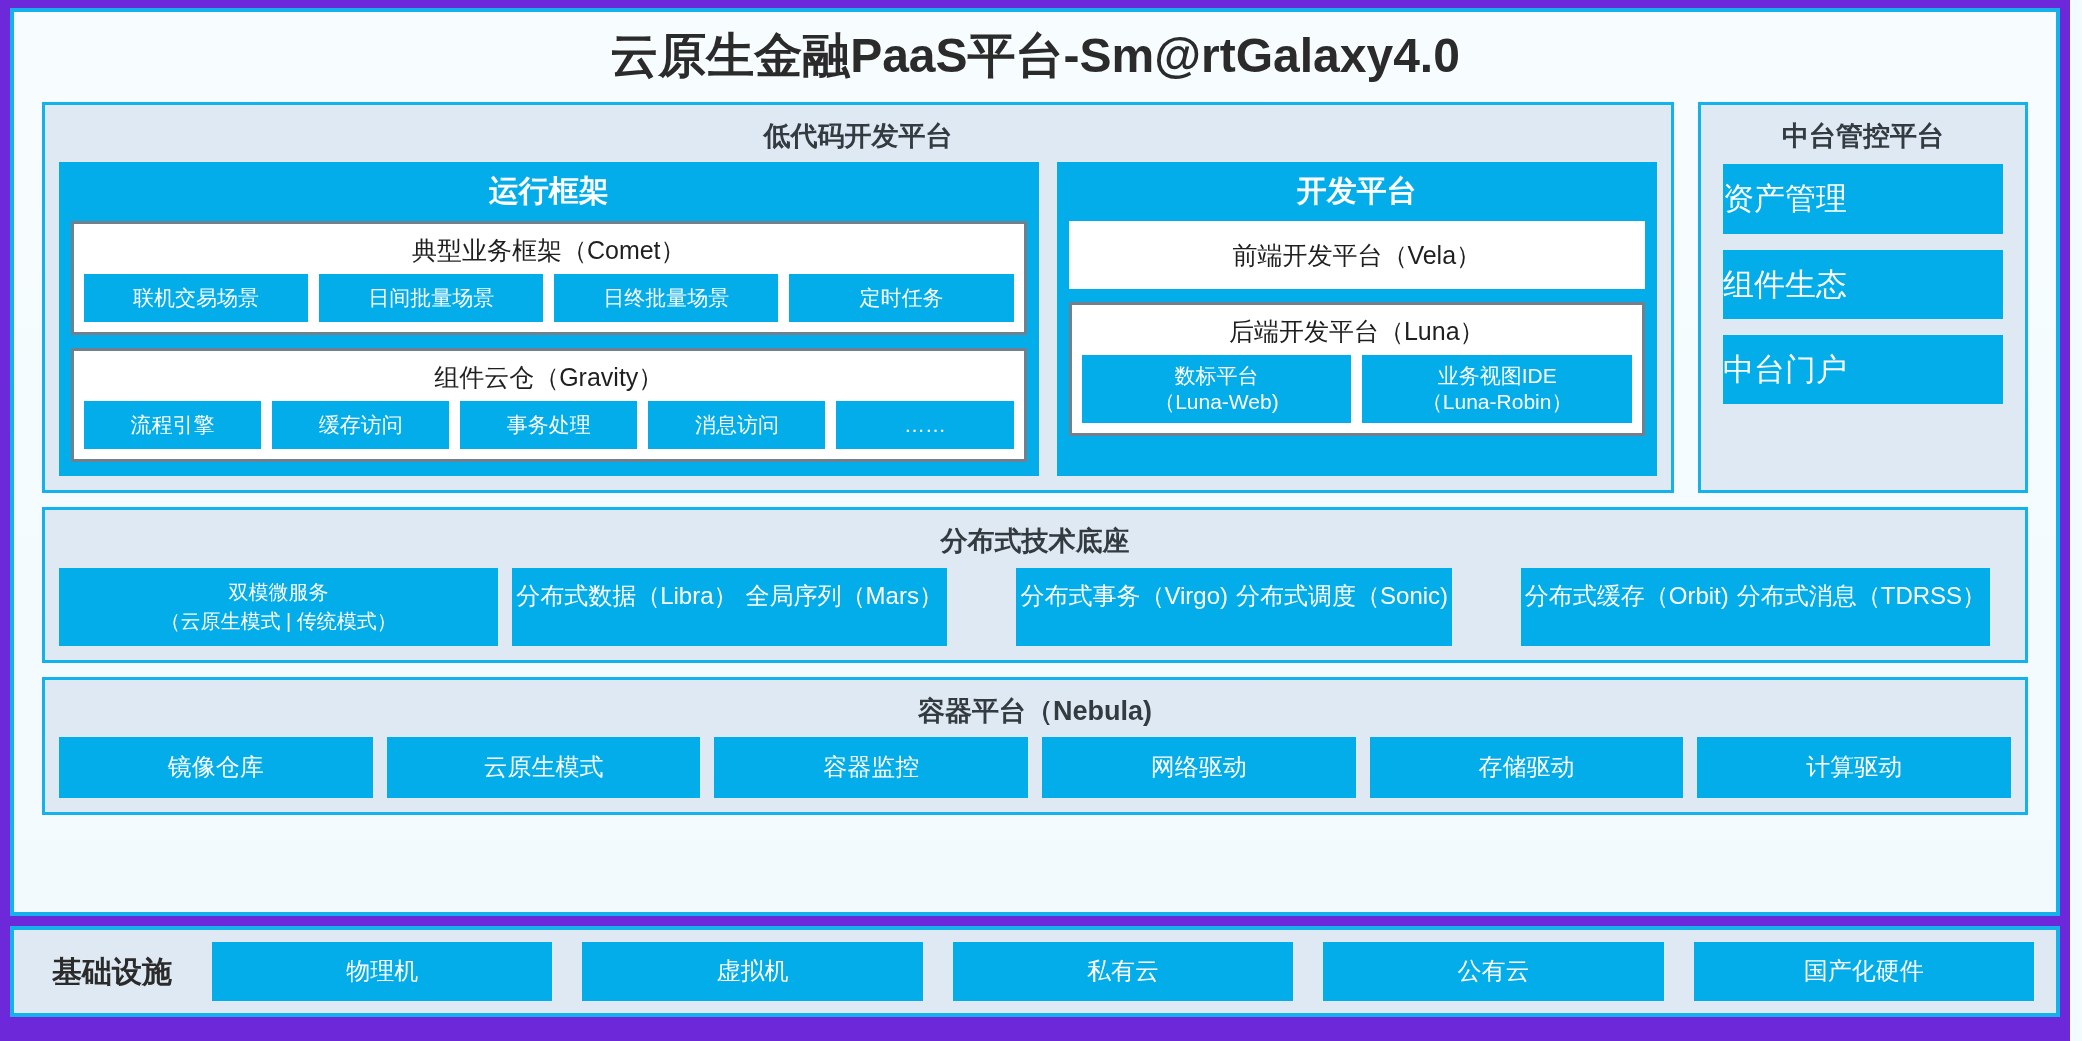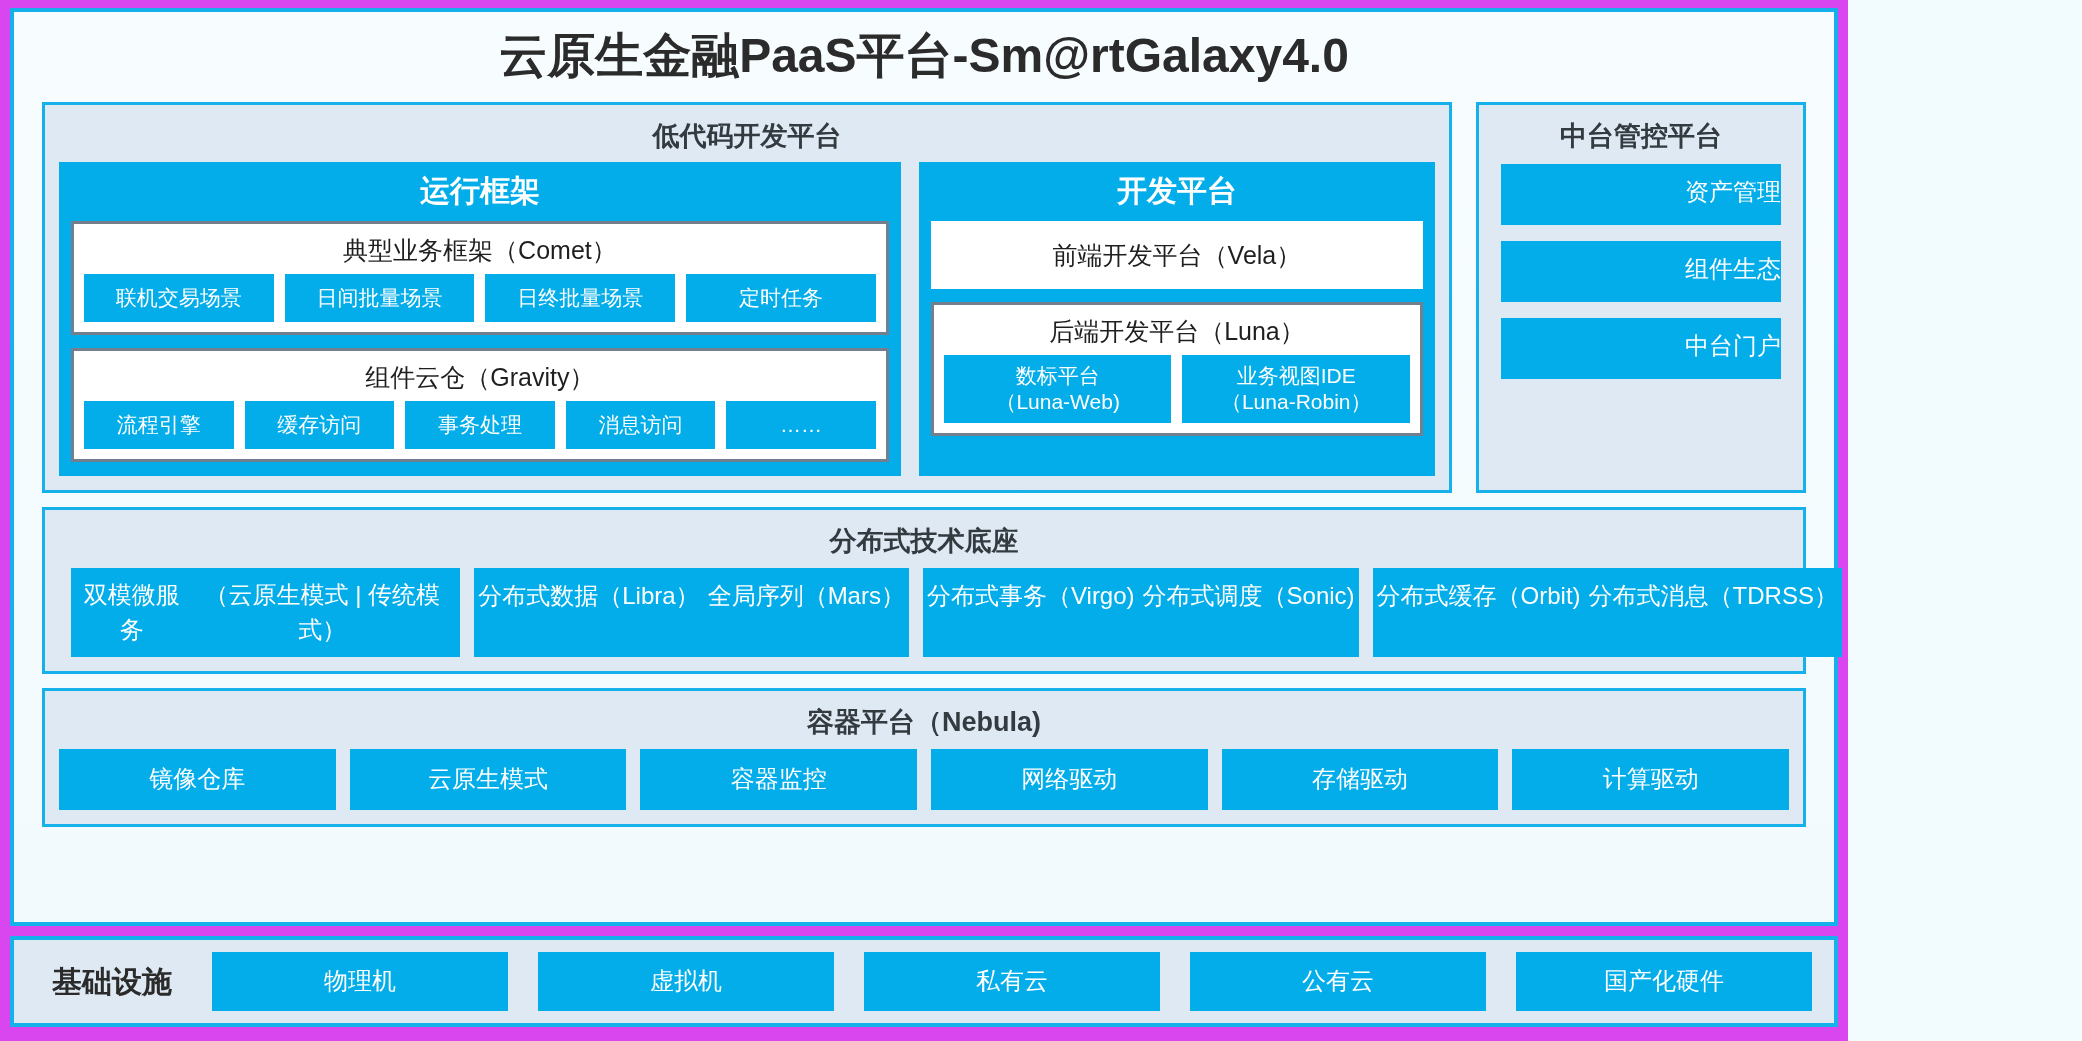--- a/index.html
+++ b/index.html
@@ -4,24 +4,24 @@
 <style>
   * { box-sizing: border-box; margin: 0; padding: 0; }
   html, body {
     width: 2082px; height: 1041px;
     background: #f2fbfd;
     font-family: "Liberation Sans", "DejaVu Sans", sans-serif;
     overflow: hidden;
   }
 
   .page {
-    width: 1848px; height: 1041px;
+    width: 2070px; height: 1041px;
     position: relative;
-    background: #d946ef;
-    padding: 8px 10px 14px 10px;
+    background: #6d28d9;
+    padding: 8px 10px 24px 10px;
     display: flex;
     flex-direction: column;
   }
 
   
   .outer-frame {
     border: 4px solid #14b1ea;
     background: linear-gradient(180deg, #f7fdff 0%, #f2fafd 100%);
     flex: 1 1 auto;
     display: flex;
@@ -129,40 +129,38 @@
     white-space: nowrap;
   }
   .chip.two-line { white-space: normal; padding: 8px 4px; }
 
   
   .ctrl .panel { height: 100%; display: flex; flex-direction: column; }
   .ctrl-items { display: flex; flex-direction: column; gap: 16px; padding: 2px 8px 0 8px; }
   .ctrl-item {
     background: #02ade9;
     color: #fff;
-    font-size: 24px;
-    text-align: right;
+    font-size: 31px;
+    text-align: left;
     padding: 16px 0;
     line-height: 1.2;
-    font-family: Liberation Mono, monospace;
   }
 
   
   .dist-body { display: flex; gap: 14px; align-items: stretch; }
   .dist-big {
     background: #02ade9;
     color: #fff;
     flex: 0 0 22.5%;
-    display: flex; flex-direction: row;
+    display: flex; flex-direction: column;
     align-items: center; justify-content: center;
-    font-size: 24px;
+    font-size: 20px;
     text-align: center;
     line-height: 1.45;
     padding: 10px 4px;
-    margin-left: 12px;
   }
   .dist-col { flex: 1 1 0; display: flex; }
   .dist-cell {
     background: #02ade9;
     color: #fff;
     font-size: 24px;
     text-align: center;
     padding: 14px 4px;
     line-height: 1.2;
     white-space: nowrap;

